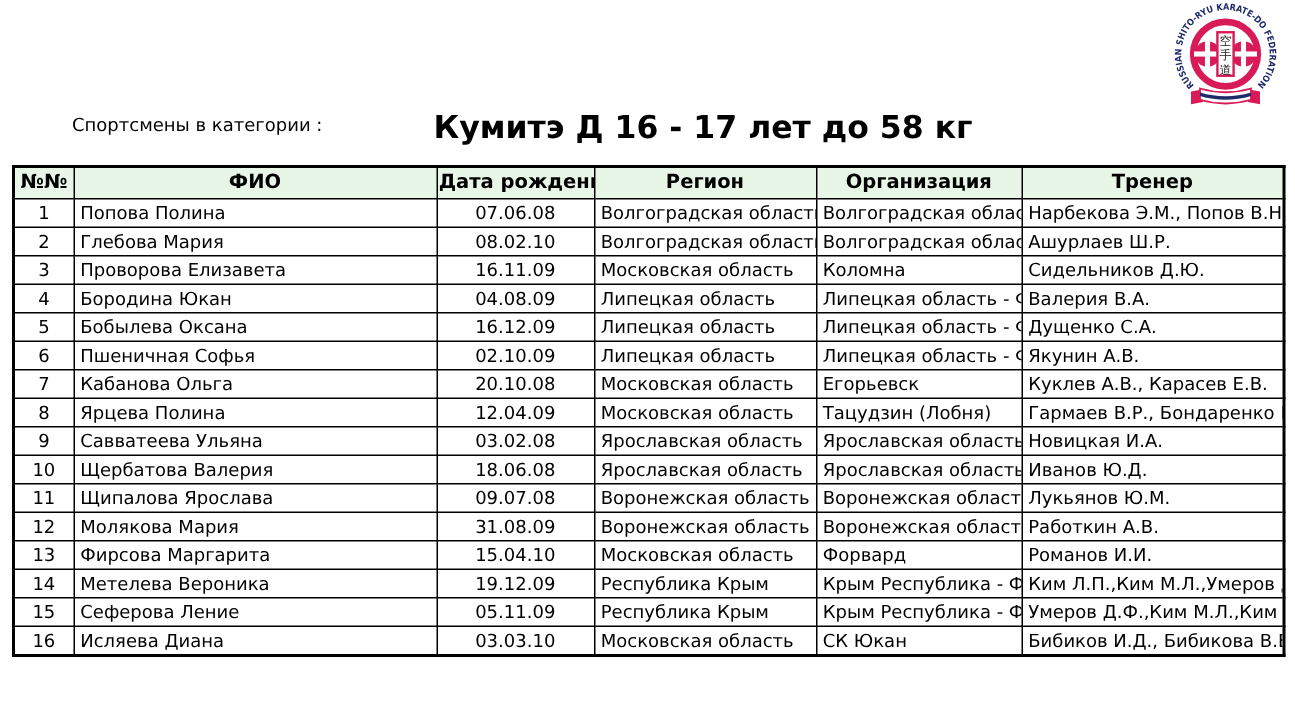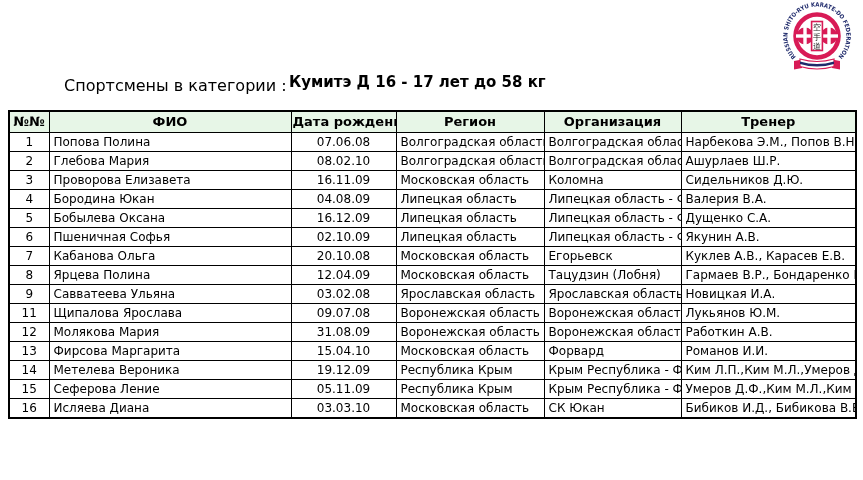--- a/index.html
+++ b/index.html
@@ -8,22 +8,22 @@
     --logo-ring:#d81b56;
     --logo-navy:#1f2a6b;
     --text:#000000;
   }
   *{margin:0;padding:0;box-sizing:border-box;}
   html,body{width:863px;height:480px;background:#ffffff;overflow:hidden;
     font-family:"DejaVu Sans",sans-serif;color:var(--text);}
   .page{position:relative;width:863px;height:480px;background:#fff;}
 
   .title{position:absolute;left:48px;top:36px;font-size:15px;font-weight:bold;}
-  .cat-label{position:absolute;left:48px;top:76px;font-size:16px;margin-left:16px;}
-  .cat-value{position:absolute;left:289px;top:73px;font-size:15px;font-weight:bold;}
+  .cat-label{position:absolute;left:48px;top:76px;font-size:12px;}
+  .cat-value{position:absolute;left:289px;top:73px;font-size:21px;font-weight:bold;}
 
   .logo{position:absolute;left:782px;top:2px;width:70px;height:74px;}
 
   table.roster{
     position:absolute;left:8px;top:110px;width:847px;
     border-collapse:collapse;table-layout:fixed;
     border:2px solid var(--border);
     font-size:12px;
   }
   table.roster th{
@@ -167,20 +167,28 @@
         </tr>
         <tr>
           <td class="c-center">9</td>
           <td>Савватеева Ульяна</td>
           <td class="c-center">03.02.08</td>
           <td>Ярославская область</td>
           <td>Ярославская область</td>
           <td>Новицкая И.А.</td>
         </tr>
         <tr>
+          <td class="c-center">10</td>
+          <td>Щербатова Валерия</td>
+          <td class="c-center">18.06.08</td>
+          <td>Ярославская область</td>
+          <td>Ярославская область</td>
+          <td>Иванов Ю.Д.</td>
+        </tr>
+        <tr>
           <td class="c-center">11</td>
           <td>Щипалова Ярослава</td>
           <td class="c-center">09.07.08</td>
           <td>Воронежская область</td>
           <td>Воронежская область</td>
           <td>Лукьянов Ю.М.</td>
         </tr>
         <tr>
           <td class="c-center">12</td>
           <td>Молякова Мария</td>

